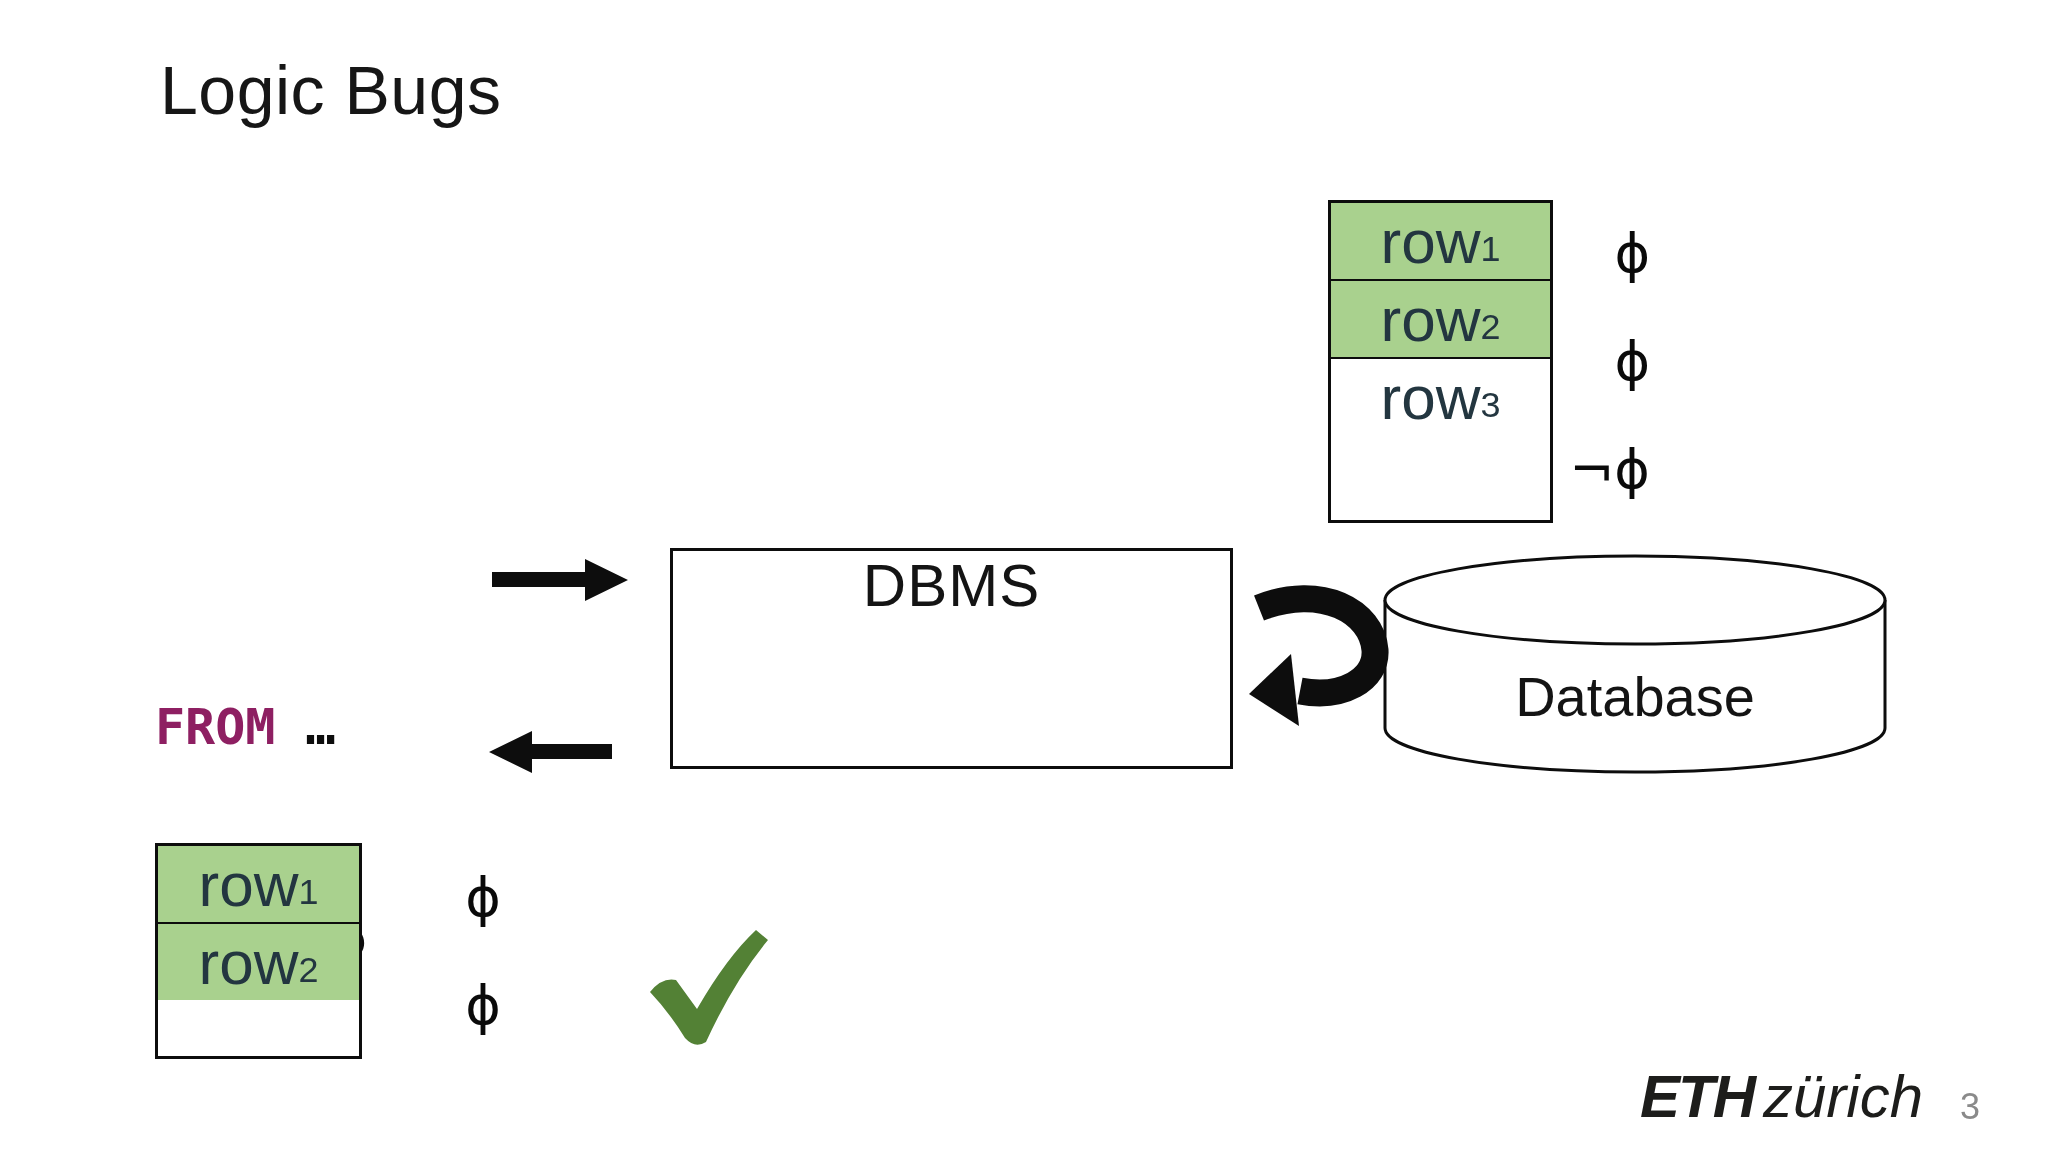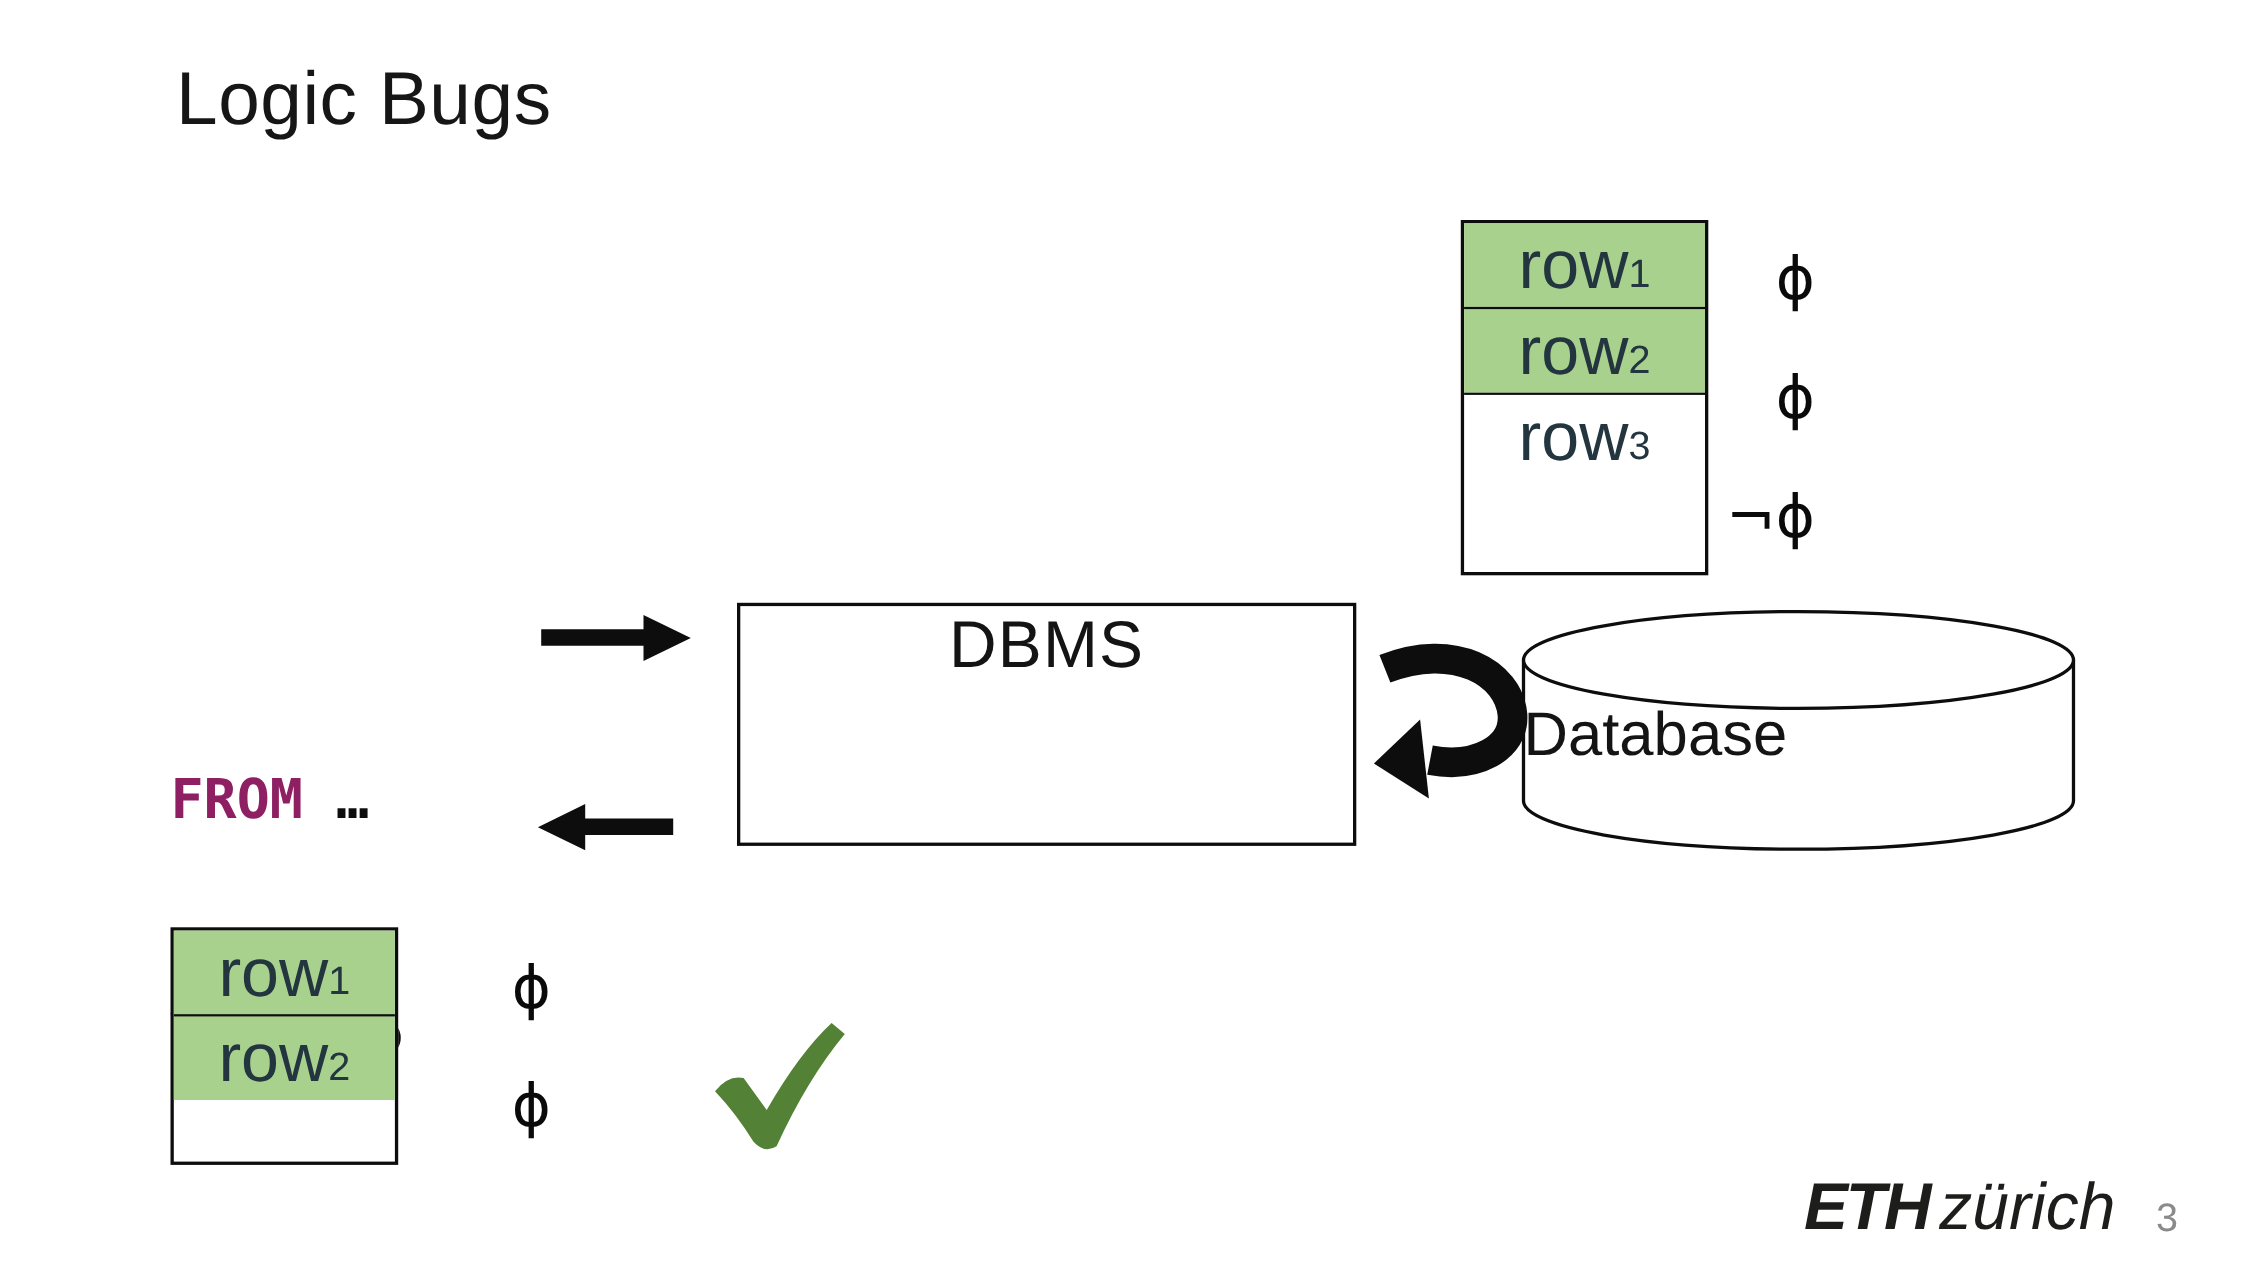--- a/index.html
+++ b/index.html
@@ -34,22 +34,22 @@
   .dbms-box{
     position:absolute;left:670px;top:548px;width:563px;height:221px;
     border:3px solid #0d0d0d;box-sizing:border-box;
     display:flex;align-items:flex-start;justify-content:center;
     background:transparent;
   }
   .dbms-box .lbl{font-size:60px;font-weight:300;color:#141414;letter-spacing:1px;}
 
   
   .db-label{
-    position:absolute;left:1385px;top:634px;width:500px;
-    font-size:56px;font-weight:300;color:#141414;
+    position:absolute;left:1385px;top:664px;width:500px;
+    text-align:center;font-size:56px;font-weight:300;color:#141414;
   }
 
   
   .rtable{
     position:absolute;border:3px solid #0d0d0d;box-sizing:border-box;
     background:#ffffff;
   }
   .rtable.top{left:1328px;top:200px;width:225px;height:323px;}
   .rtable.bottom{left:155px;top:843px;width:207px;height:216px;}
   .trow{

